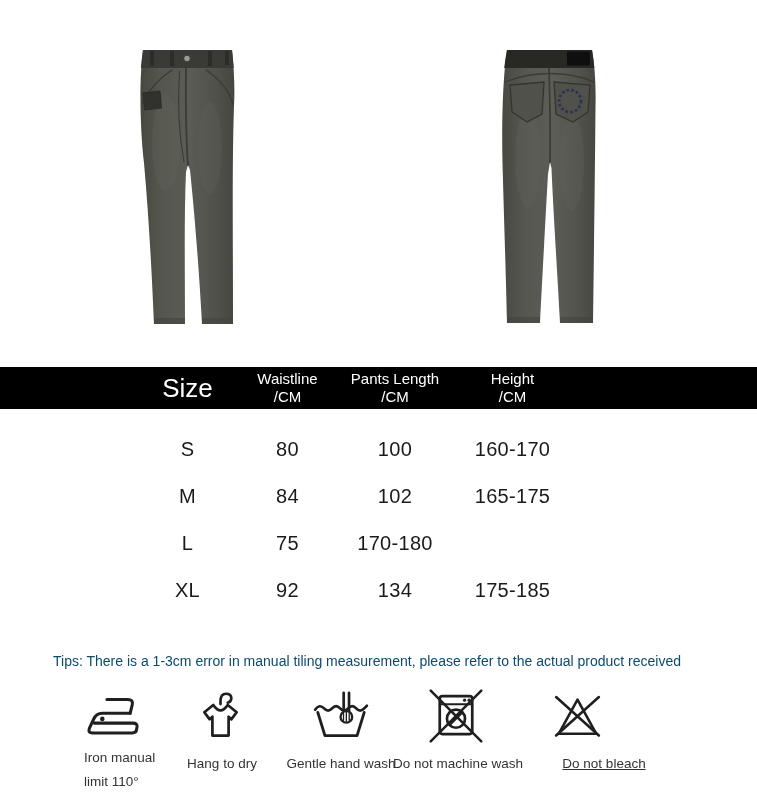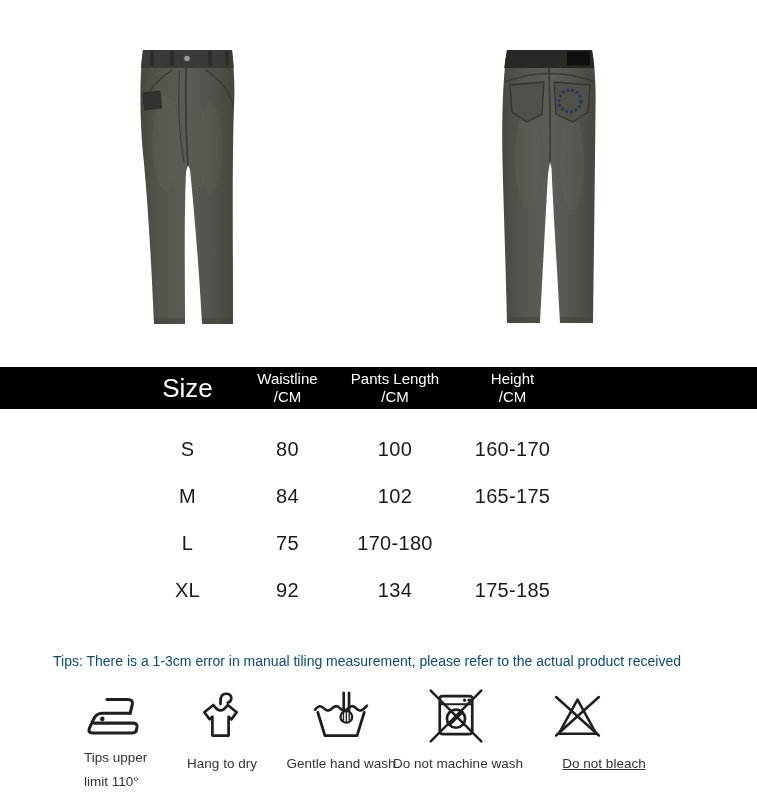--- a/index.html
+++ b/index.html
@@ -216,21 +216,21 @@
     <path class="stroke" stroke-width="2.4" d="M26 41 L40 27"></path>
     <path class="stroke" stroke-width="2.8" d="M5 3 L61 59 M61 3 L5 59"></path>
   </svg>
 
   <svg class="care-icon icon-bleach" viewBox="0 0 62 56">
     <path class="stroke" stroke-width="3" d="M31 10 L9 50 H53 Z"></path>
     <path class="stroke" stroke-width="3" d="M6 7 L56 52 M56 7 L6 52"></path>
   </svg>
 
   <div class="care-label label-iron">
-    <div>Tips upper</div>
+    <div>Iron manual</div>
     <div>limit 110°</div>
   </div>
   <div class="care-label label-center label-hang">Hang to dry</div>
   <div class="care-label label-center label-hand">Gentle hand wash</div>
   <div class="care-label label-center label-machine">Do not machine wash</div>
   <div class="care-label label-center label-bleach">Do not bleach</div>
 
 </div>
 
 </body></html>

